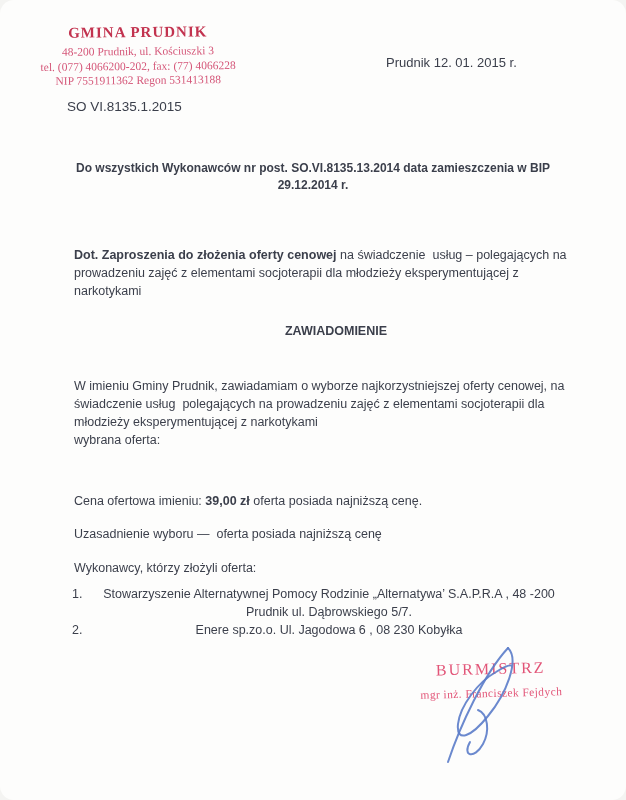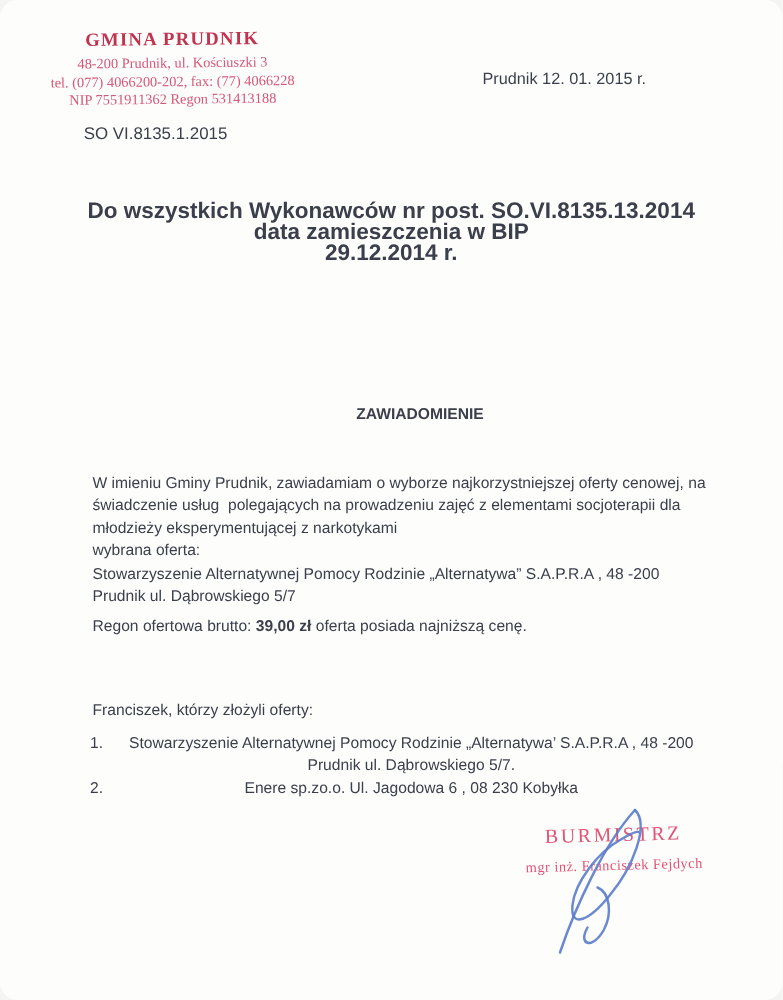--- a/index.html
+++ b/index.html
@@ -36,21 +36,21 @@
     position:absolute; left:386px; top:55px;
     font-size:13px;
     text-align:right;
   }
   .reference {
     position:absolute; left:67px; top:99px;
     font-size:13.5px;
   }
   .recipients {
     position:absolute; left:53px; top:160px; width:520px;
-    text-align:center; font-weight:bold; font-size:18px; line-height:17px;
+    text-align:center; font-weight:bold; font-size:12px; line-height:17px;
   }
   .par {
     position:absolute; margin:0;
     font-size:12.5px; line-height:18px;
     white-space:pre-wrap;
   }
   .subject { left:74px; top:246px; width:496px; }
   .subject b { font-size:12.5px; }
   .heading {
     position:absolute; left:88px; top:323px; width:496px;
@@ -121,33 +121,34 @@
 
   <div class="dateline">Prudnik 12. 01. 2015 r.</div>
 
   <div class="reference">SO VI.8135.1.2015</div>
 
   <div class="recipients">
     <div>Do wszystkich Wykonawców nr post. SO.VI.8135.13.2014 data zamieszczenia w BIP</div>
     <div>29.12.2014 r.</div>
   </div>
 
+  <p class="par subject"><b>Dot. Zaproszenia do złożenia oferty cenowej</b><span> na świadczenie  usług – polegających na prowadzeniu zajęć z elementami socjoterapii dla młodzieży eksperymentującej z narkotykami</span></p>
 
   <div class="heading">
     <div>ZAWIADOMIENIE</div>
   </div>
 
   <p class="par intro"><span>W imieniu Gminy Prudnik, zawiadamiam o wyborze najkorzystniejszej oferty cenowej, na świadczenie usług  polegających na prowadzeniu zajęć z elementami socjoterapii dla młodzieży eksperymentującej z narkotykami</span><br><span>wybrana oferta:</span></p>
 
-  <p class="par winner">Stowarzyszenie Alternatywnej Pomocy Rodzinie „Alternatywa” S.A.P.R.A , 48 -200 Prudnik ul. Dąbrowskiego 5/7</p>
 
-  <p class="par price"><span>Regon ofertowa brutto: </span><b>39,00 zł</b><span> oferta posiada najniższą cenę.</span></p>
+  <p class="par price"><span>Cena ofertowa imieniu: </span><b>39,00 zł</b><span> oferta posiada najniższą cenę.</span></p>
 
+  <p class="par justif">Uzasadnienie wyboru —  oferta posiada najniższą cenę</p>
 
-  <p class="par offers-label">Franciszek, którzy złożyli oferty:</p>
+  <p class="par offers-label">Wykonawcy, którzy złożyli oferta:</p>
 
   <ol class="offers">
     <li>Stowarzyszenie Alternatywnej Pomocy Rodzinie „Alternatywa’ S.A.P.R.A , 48 -200 Prudnik ul. Dąbrowskiego 5/7.</li>
     <li>Enere sp.zo.o. Ul. Jagodowa 6 , 08 230 Kobyłka</li>
   </ol>
 
   <div class="signature">
     <div class="sig-stamp">
       <div class="sig-title">BURMISTRZ</div>
       <div class="sig-name">mgr inż. Franciszek Fejdych</div>

